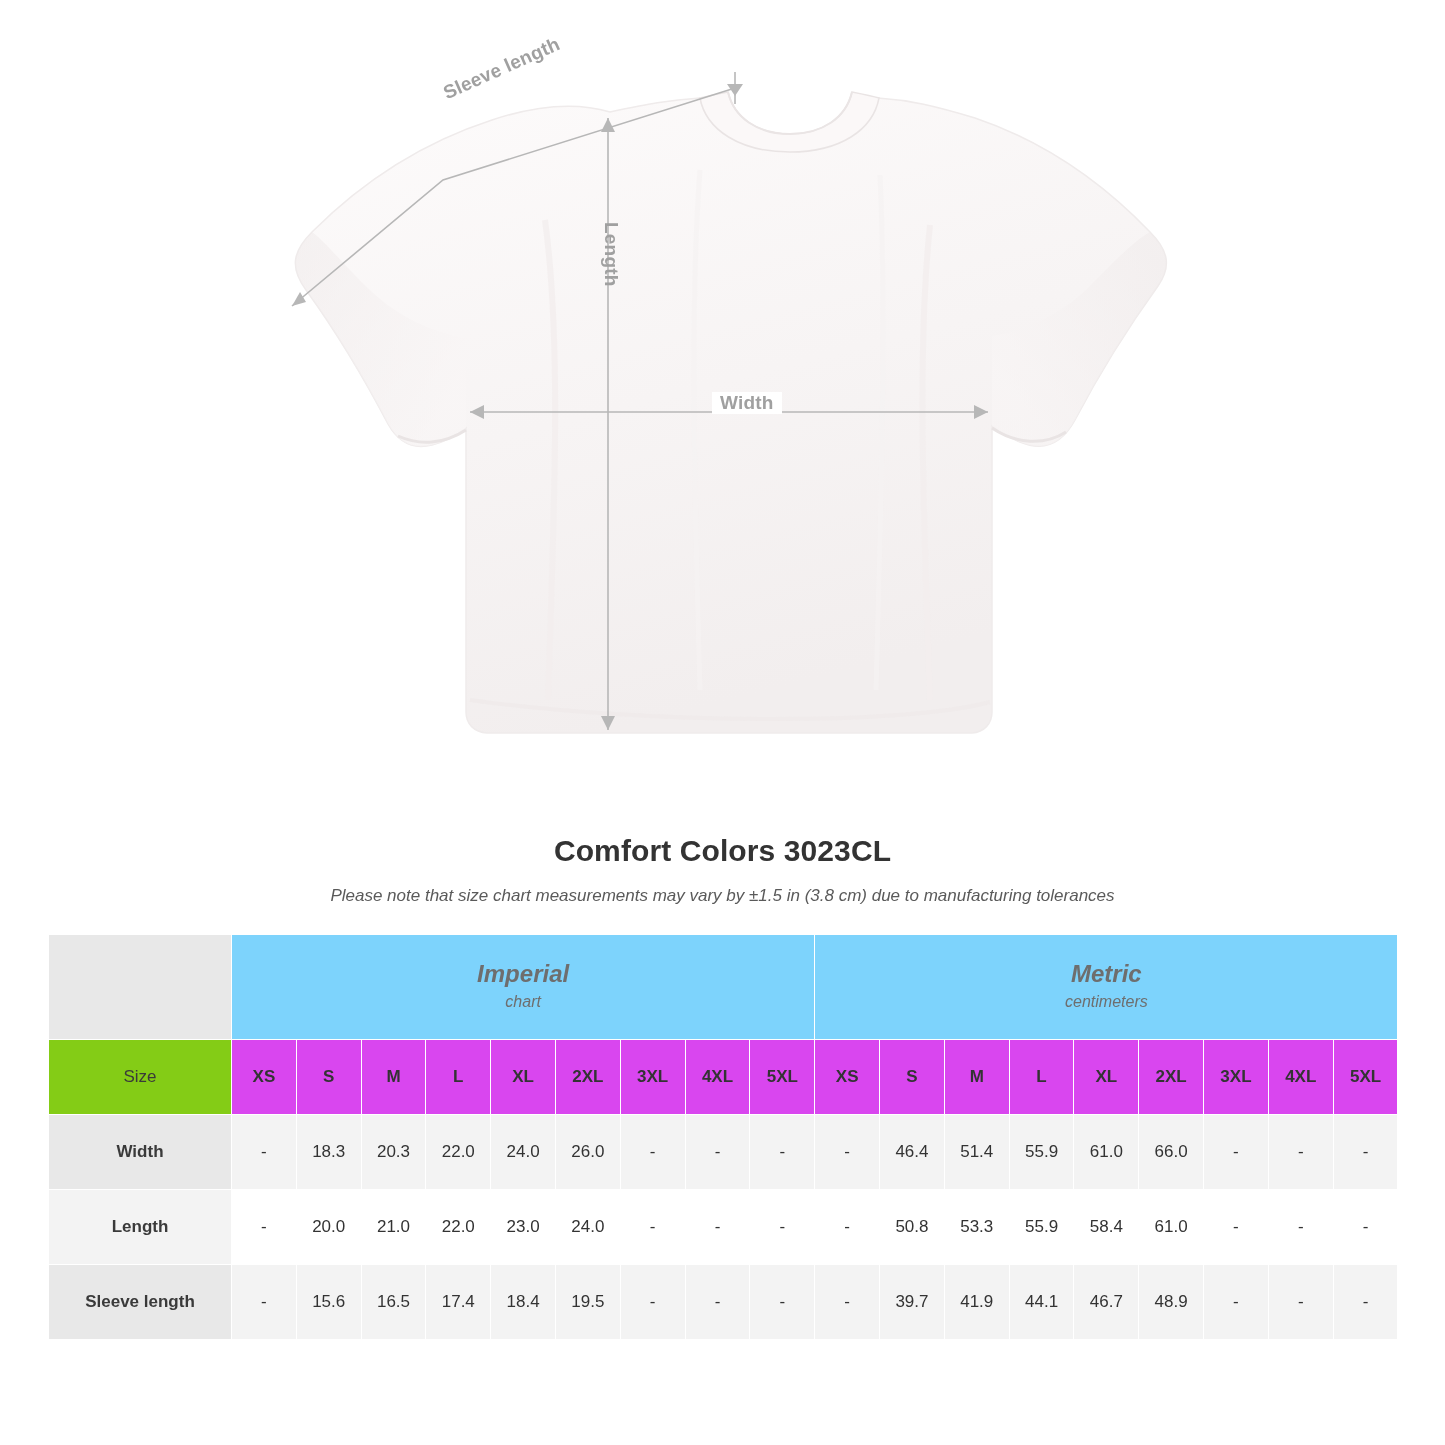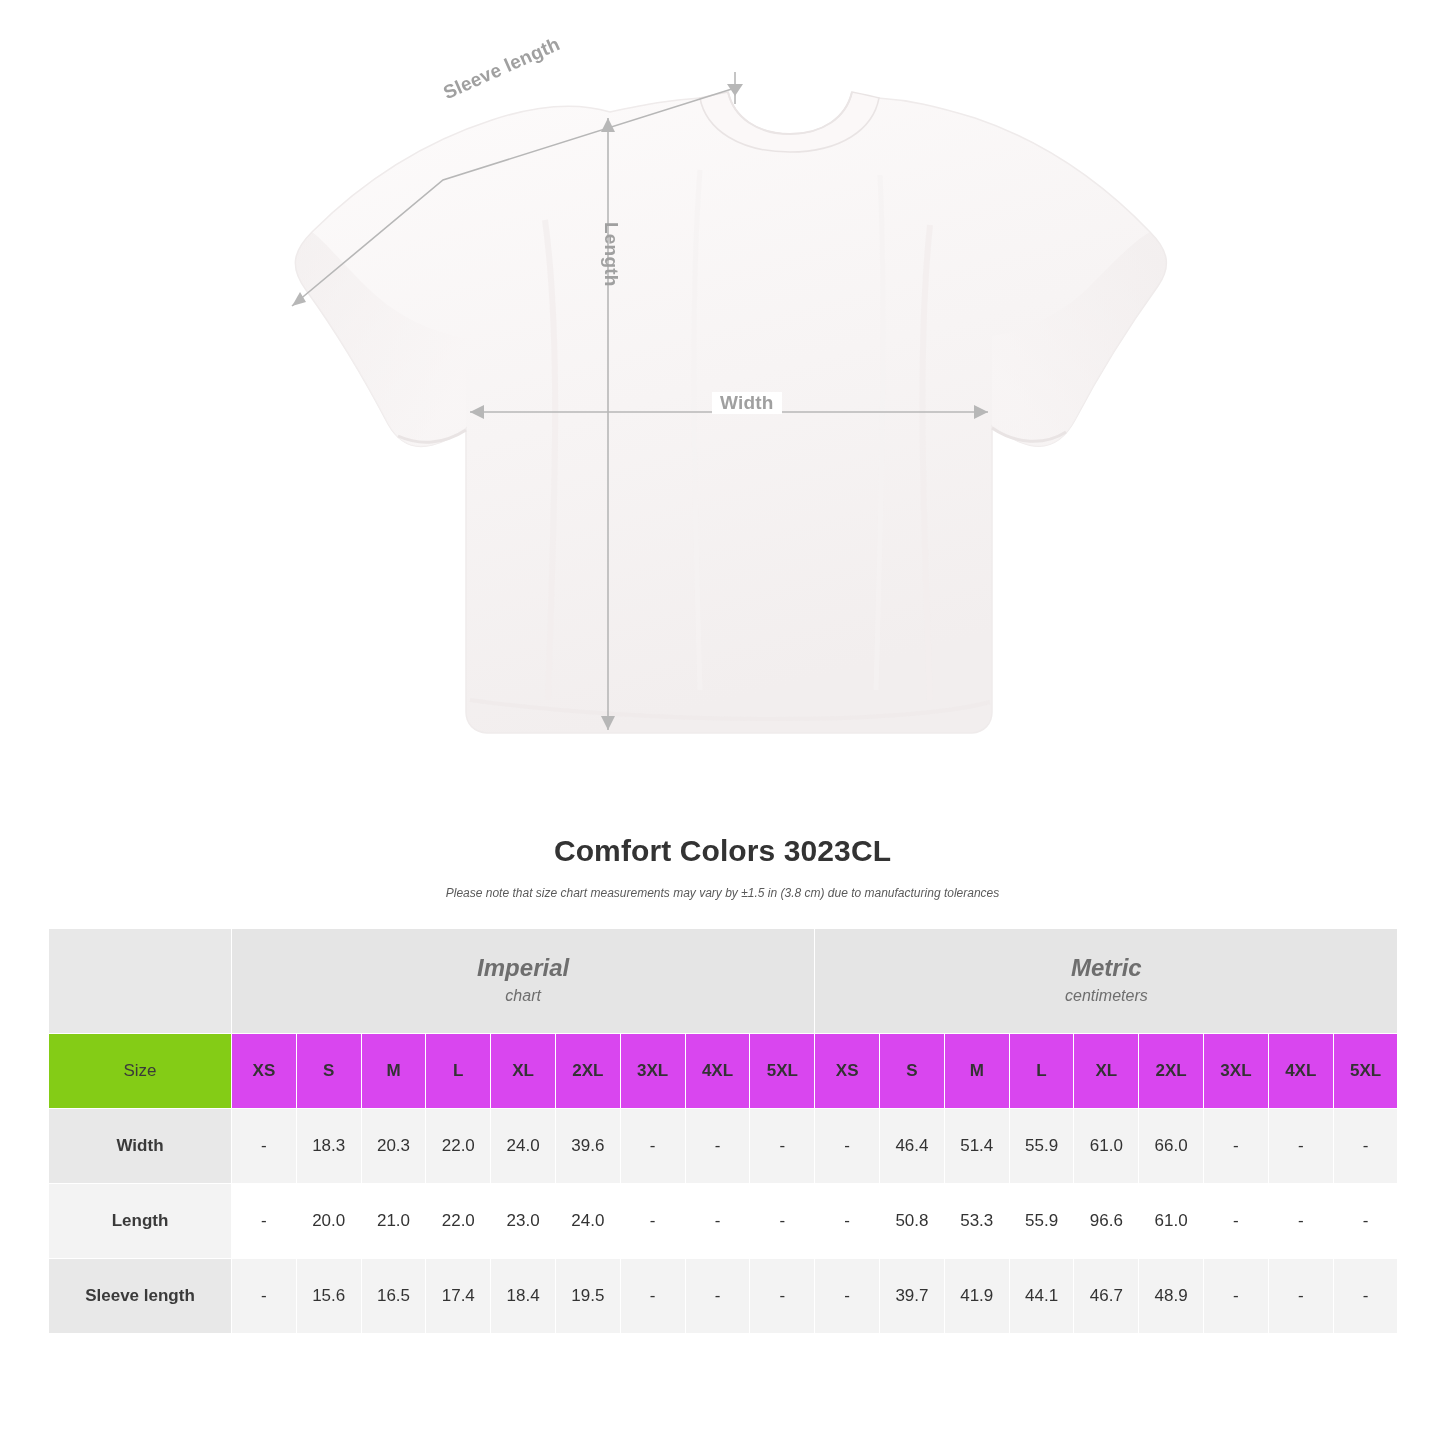--- a/index.html
+++ b/index.html
@@ -61,21 +61,21 @@
     margin-top: 24px;
   }
   .chart-title {
     font-size: 30px;
     font-weight: bold;
     color: #333333;
     margin: 8px;
     letter-spacing: 0.1px;
   }
   .chart-note {
-    font-size: 12px;
+    font-size: 17px;
     font-style: italic;
     color: #5a5a5a;
     margin: 18px 0 0 0;
   }
 
   
   .table-wrap {
     margin: 28px 48px 0 48px;
   }
   table.size-table {
@@ -85,21 +85,21 @@
   }
   table.size-table td, table.size-table th {
     border: 1px solid #ffffff;
     text-align: center;
     font-size: 17px;
     color: #333333;
     padding: 0;
   }
   
   .unit-row td {
-    background: #e5e5e5;
+    background: #7dd3fc;
     height: 104px;
     vertical-align: middle;
   }
   .unit-sys {
     font-size: 24px;
     font-style: italic;
     font-weight: bold;
     color: #6e6e6e;
     line-height: 1.25;
   }
@@ -300,21 +300,21 @@
         <td>5XL</td>
       </tr>
 
       <tr class="data-row alt">
         <td class="rowlabel">Width</td>
         <td>-</td>
         <td>18.3</td>
         <td>20.3</td>
         <td>22.0</td>
         <td>24.0</td>
-        <td>39.6</td>
+        <td>26.0</td>
         <td>-</td>
         <td>-</td>
         <td>-</td>
         <td>-</td>
         <td>46.4</td>
         <td>51.4</td>
         <td>55.9</td>
         <td>61.0</td>
         <td>66.0</td>
         <td>-</td>
@@ -330,21 +330,21 @@
         <td>22.0</td>
         <td>23.0</td>
         <td>24.0</td>
         <td>-</td>
         <td>-</td>
         <td>-</td>
         <td>-</td>
         <td>50.8</td>
         <td>53.3</td>
         <td>55.9</td>
-        <td>96.6</td>
+        <td>58.4</td>
         <td>61.0</td>
         <td>-</td>
         <td>-</td>
         <td>-</td>
       </tr>
 
       <tr class="data-row alt">
         <td class="rowlabel">Sleeve length</td>
         <td>-</td>
         <td>15.6</td>

